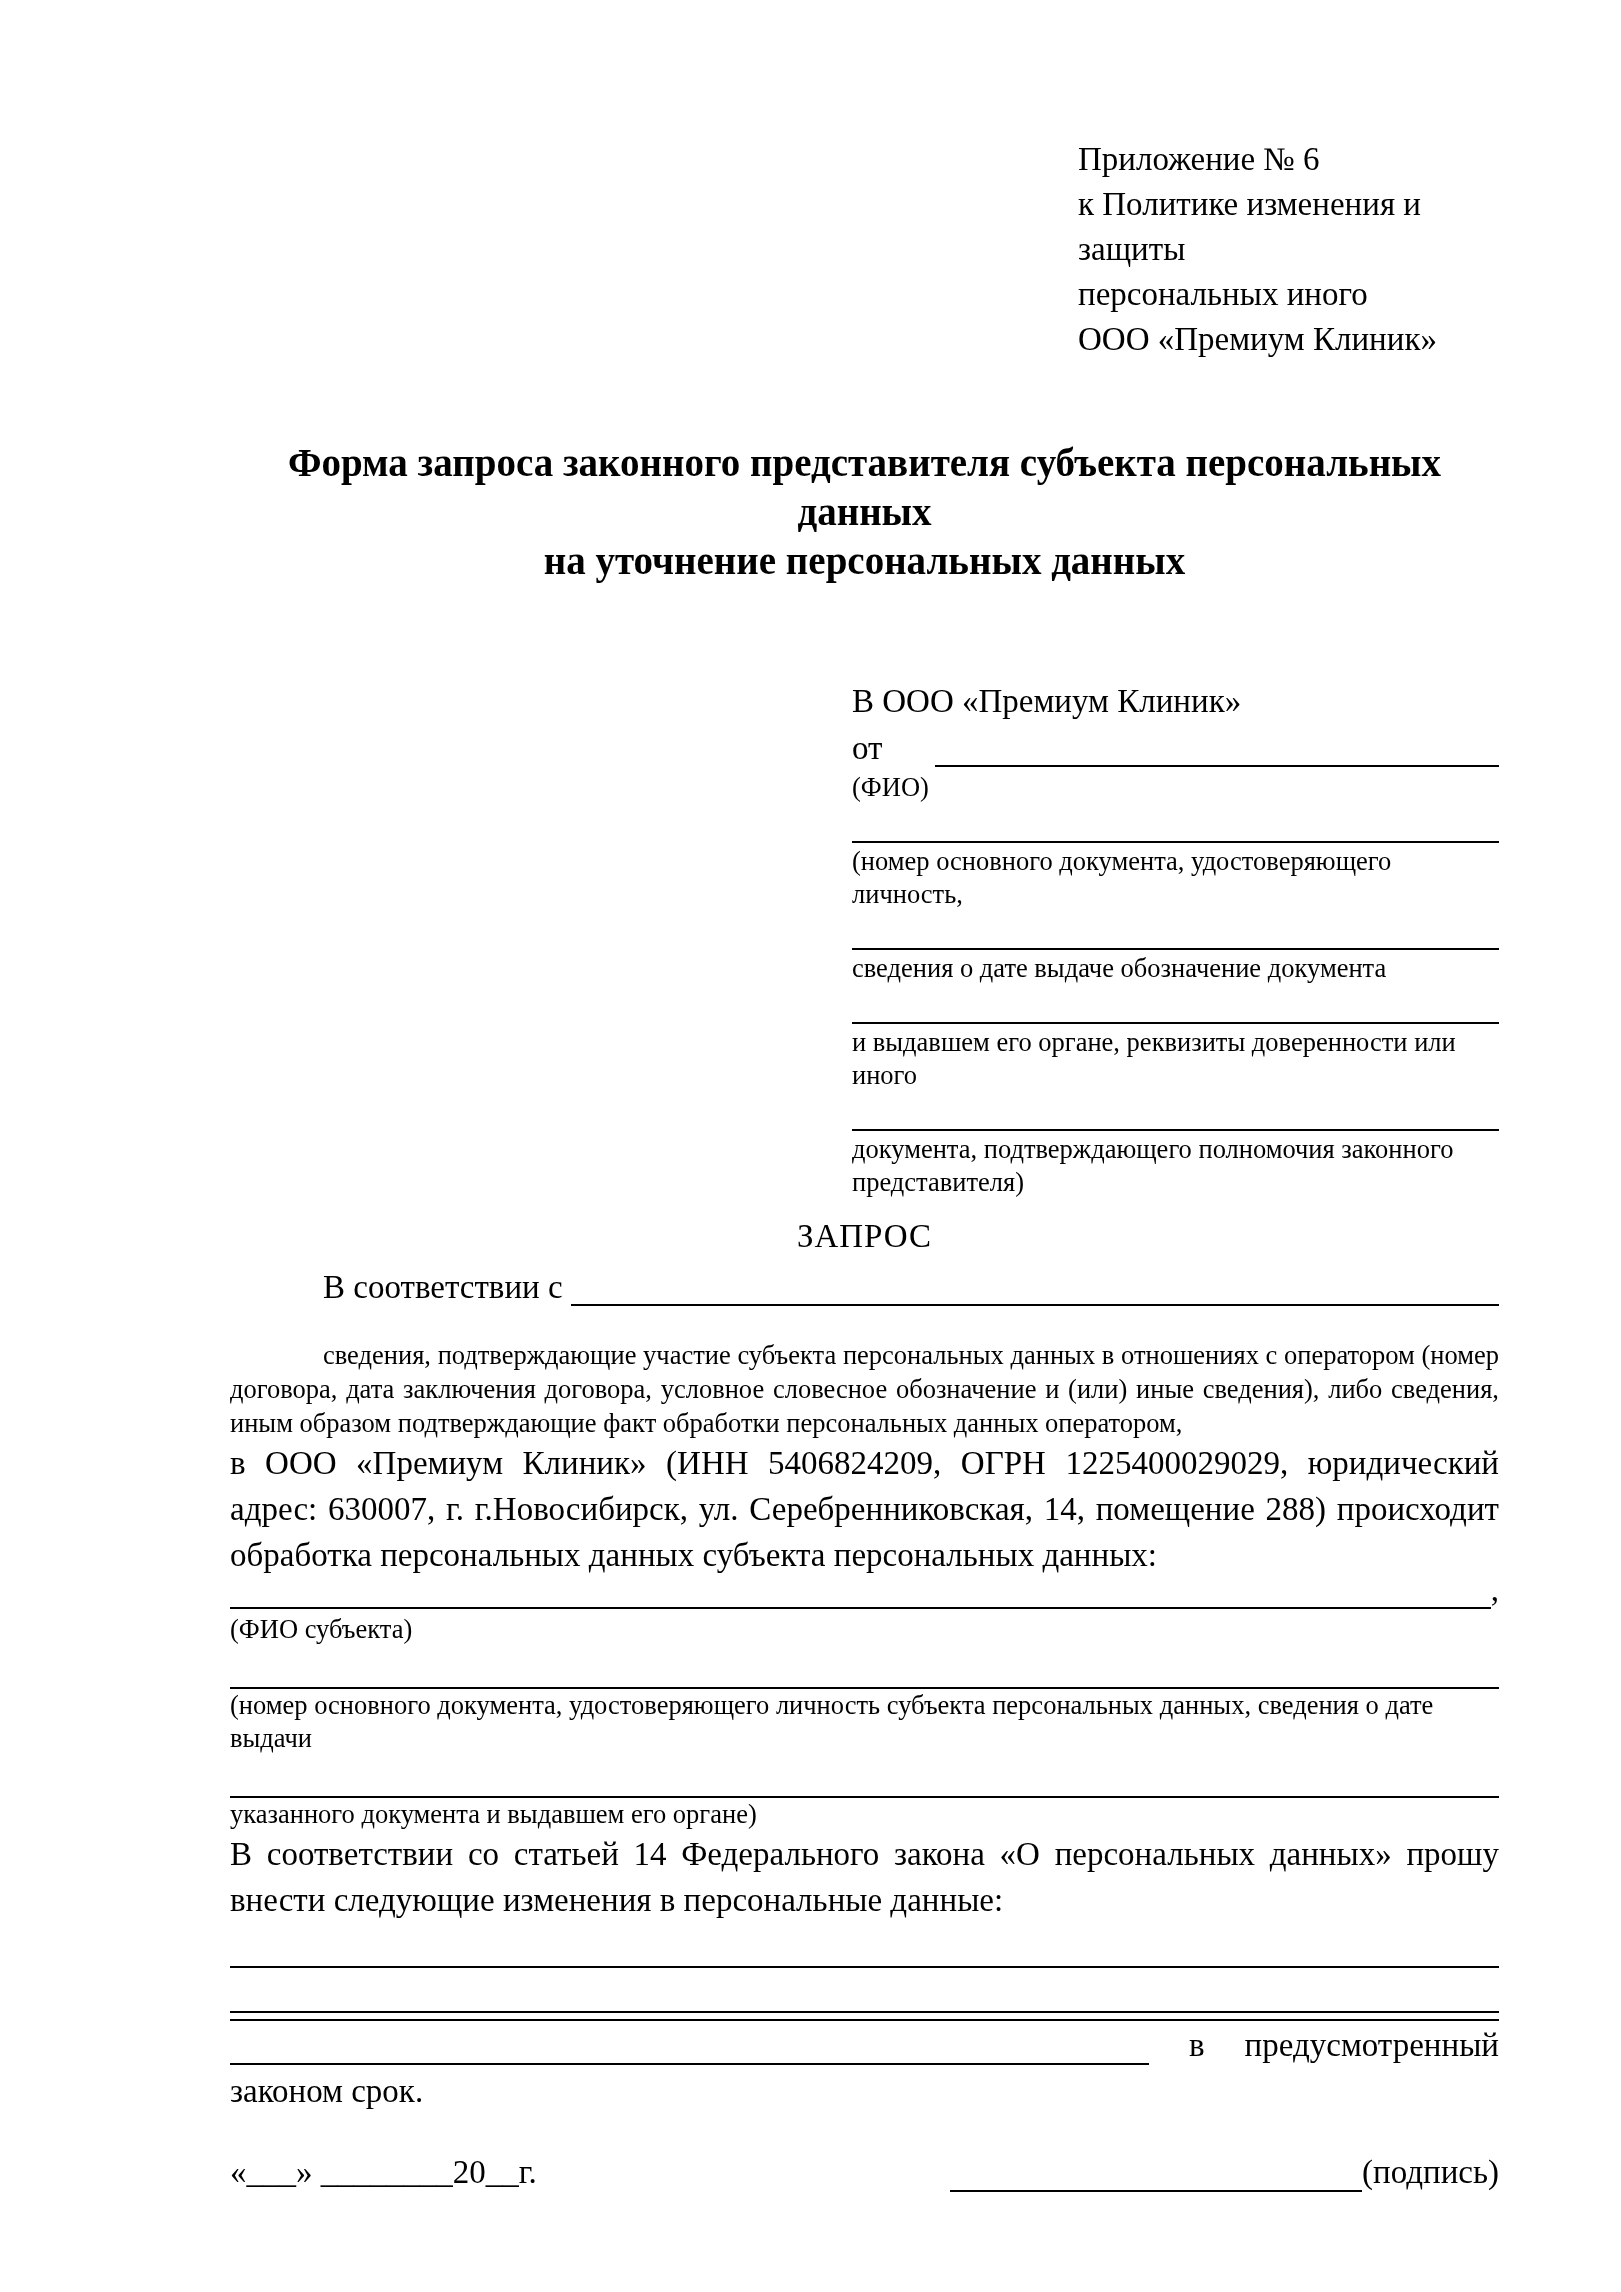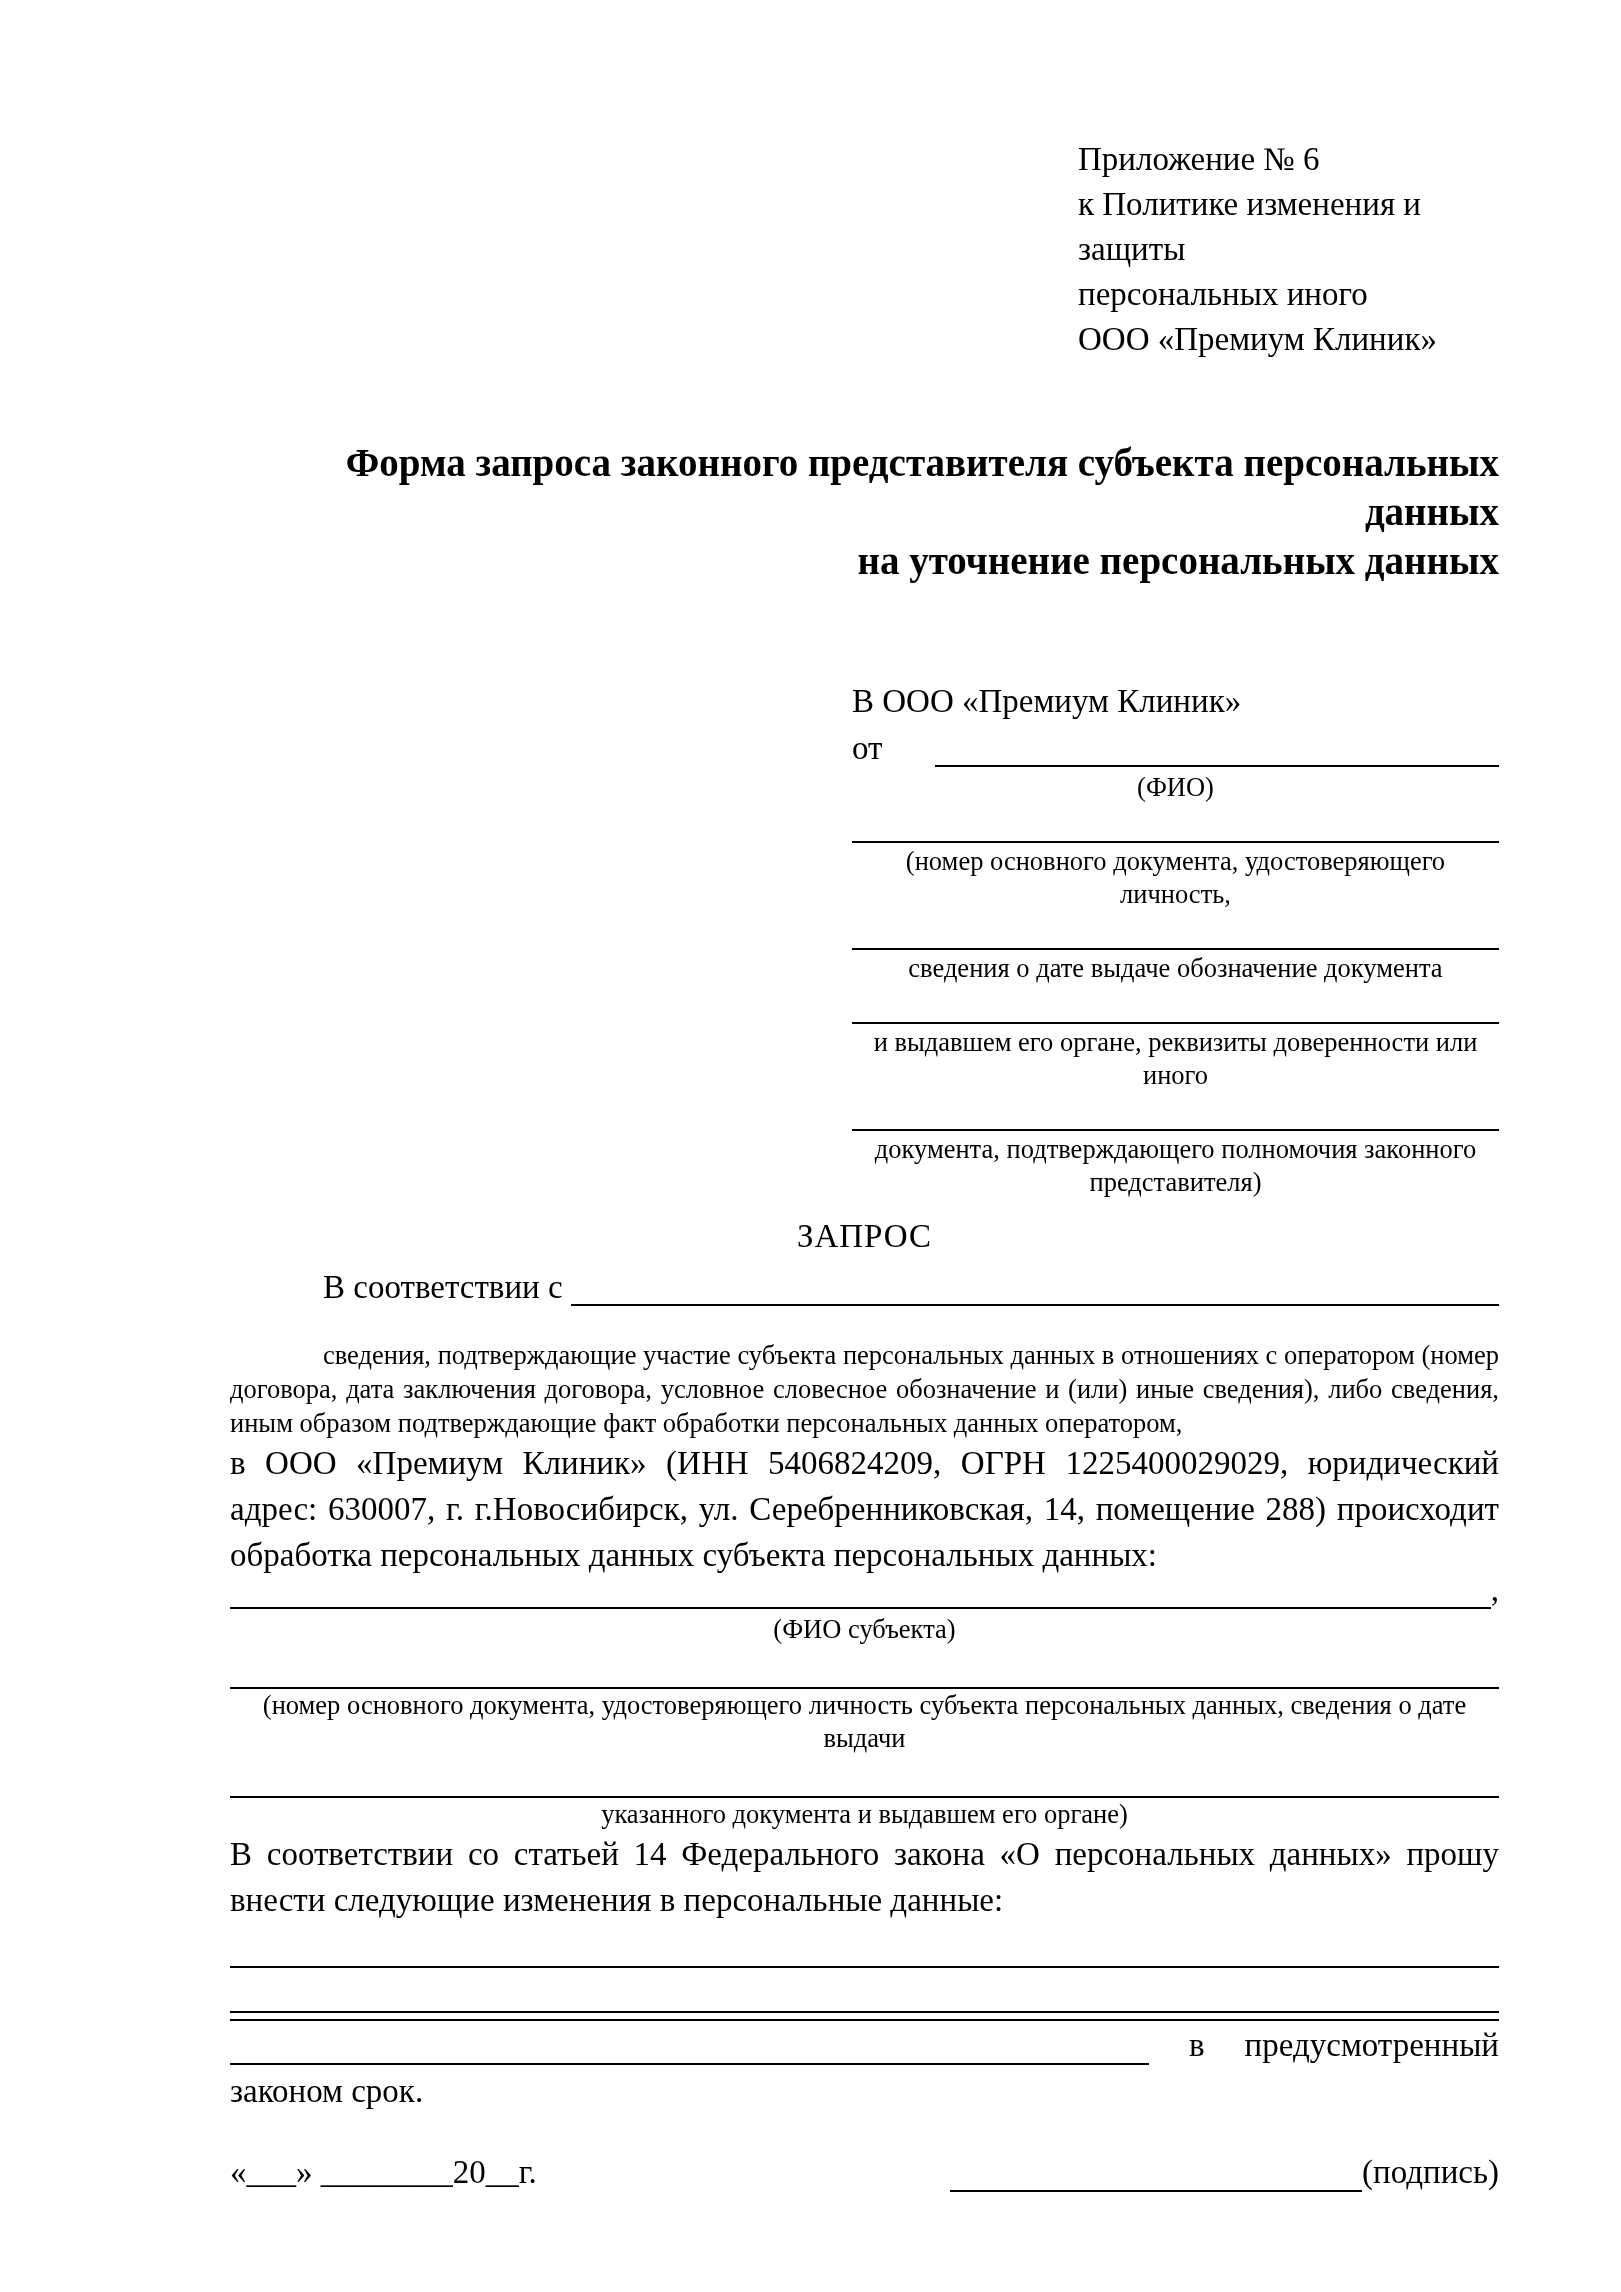--- a/index.html
+++ b/index.html
@@ -24,32 +24,32 @@
 
   
   .appendix { margin-left: 848px; line-height: 45px; }
 
   
   .doc-title {
     margin-top: 76px;
     font-weight: bold;
     font-size: 39px;
     line-height: 49px;
-    text-align: right;
+    text-align: center;
   }
 
   
   .addr { margin-top: 93px; margin-left: 622px; width: 647px; }
   .addr-row { display: flex; align-items: flex-end; height: 47px; gap: 44px; }
   .fill-line { flex: 1 1 auto; border-bottom: 2.9px solid #000; margin-bottom: 3.9px; }
   .from-label { white-space: pre; }
   .cap {
     font-size: 26.5px;
     line-height: 33px;
-    text-align: center;
+    text-align: left;
   }
   .blank-field { height: 37px; border-bottom: 2.9px solid #000; margin-bottom: 2px; }
 
   
   .request-heading { margin-top: 13.7px; text-align: center; letter-spacing: 1px; }
 
   
   .accordance { display: flex; align-items: flex-end; height: 47px; margin-top: 3.9px; }
   .accordance .indent { width: 93px; flex: 0 0 auto; }
 

